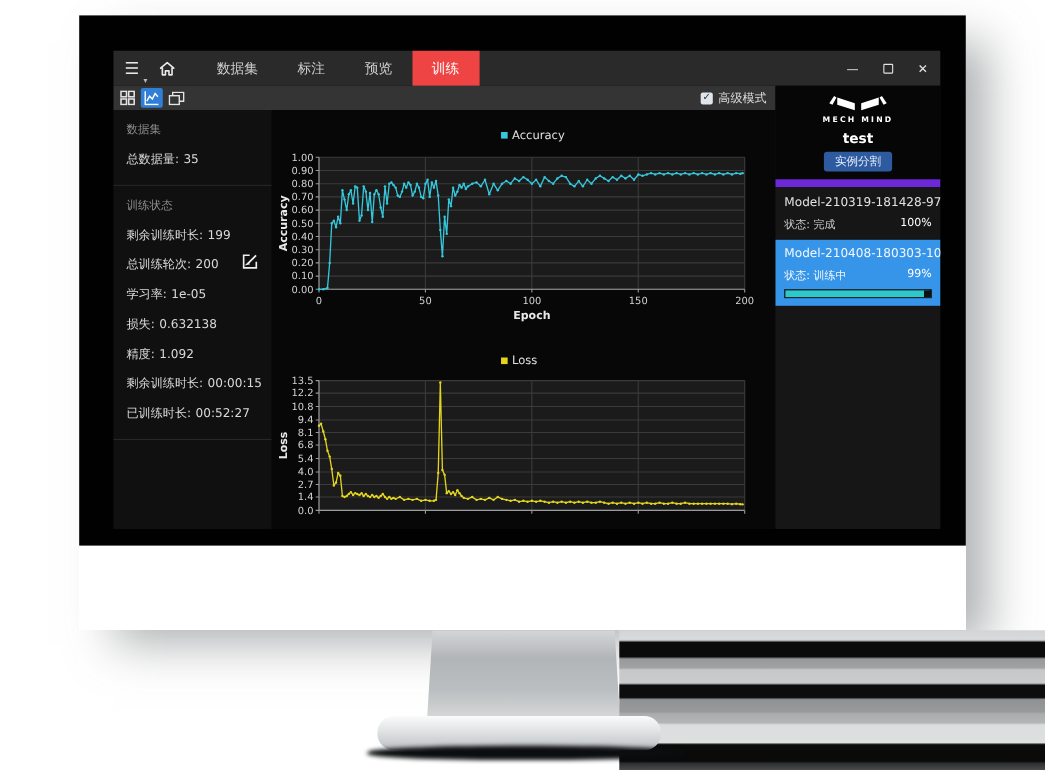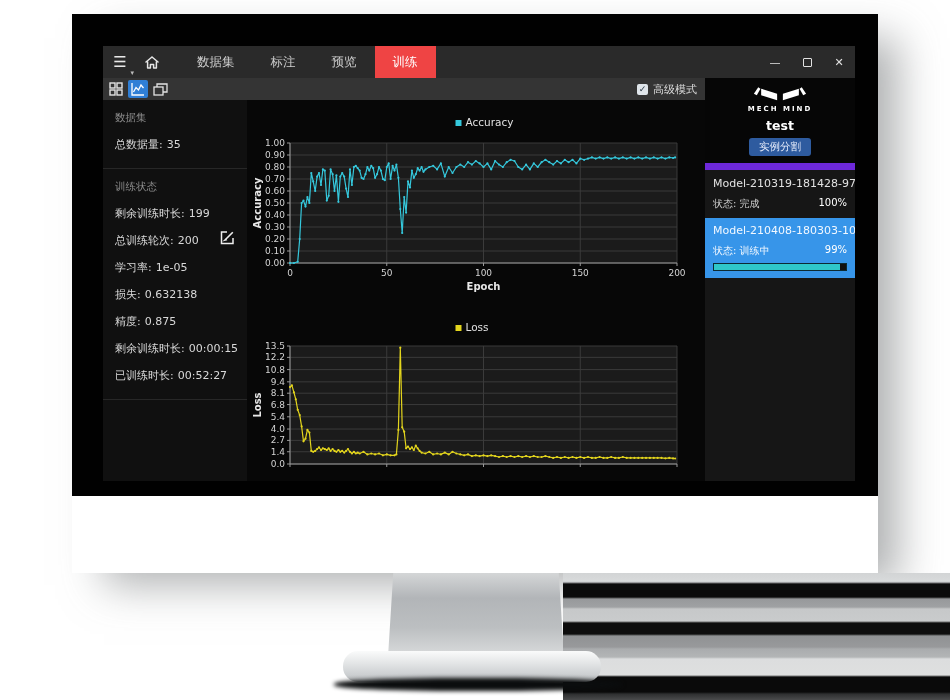--- a/index.html
+++ b/index.html
@@ -188,21 +188,21 @@
                 </svg>
               </span>
             </div>
             <div class="sb-row">
               <span>学习率:</span><span class="val">1e-05</span>
             </div>
             <div class="sb-row">
               <span>损失:</span><span class="val">0.632138</span>
             </div>
             <div class="sb-row">
-              <span>精度:</span><span class="val">0.875</span>
+              <span>精度:</span><span class="val">1.092</span>
             </div>
             <div class="sb-row">
               <span>剩余训练时长:</span><span class="val">00:00:15</span>
             </div>
             <div class="sb-row">
               <span>已训练时长:</span><span class="val">00:52:27</span>
             </div>
           </div>
         </div>
 

